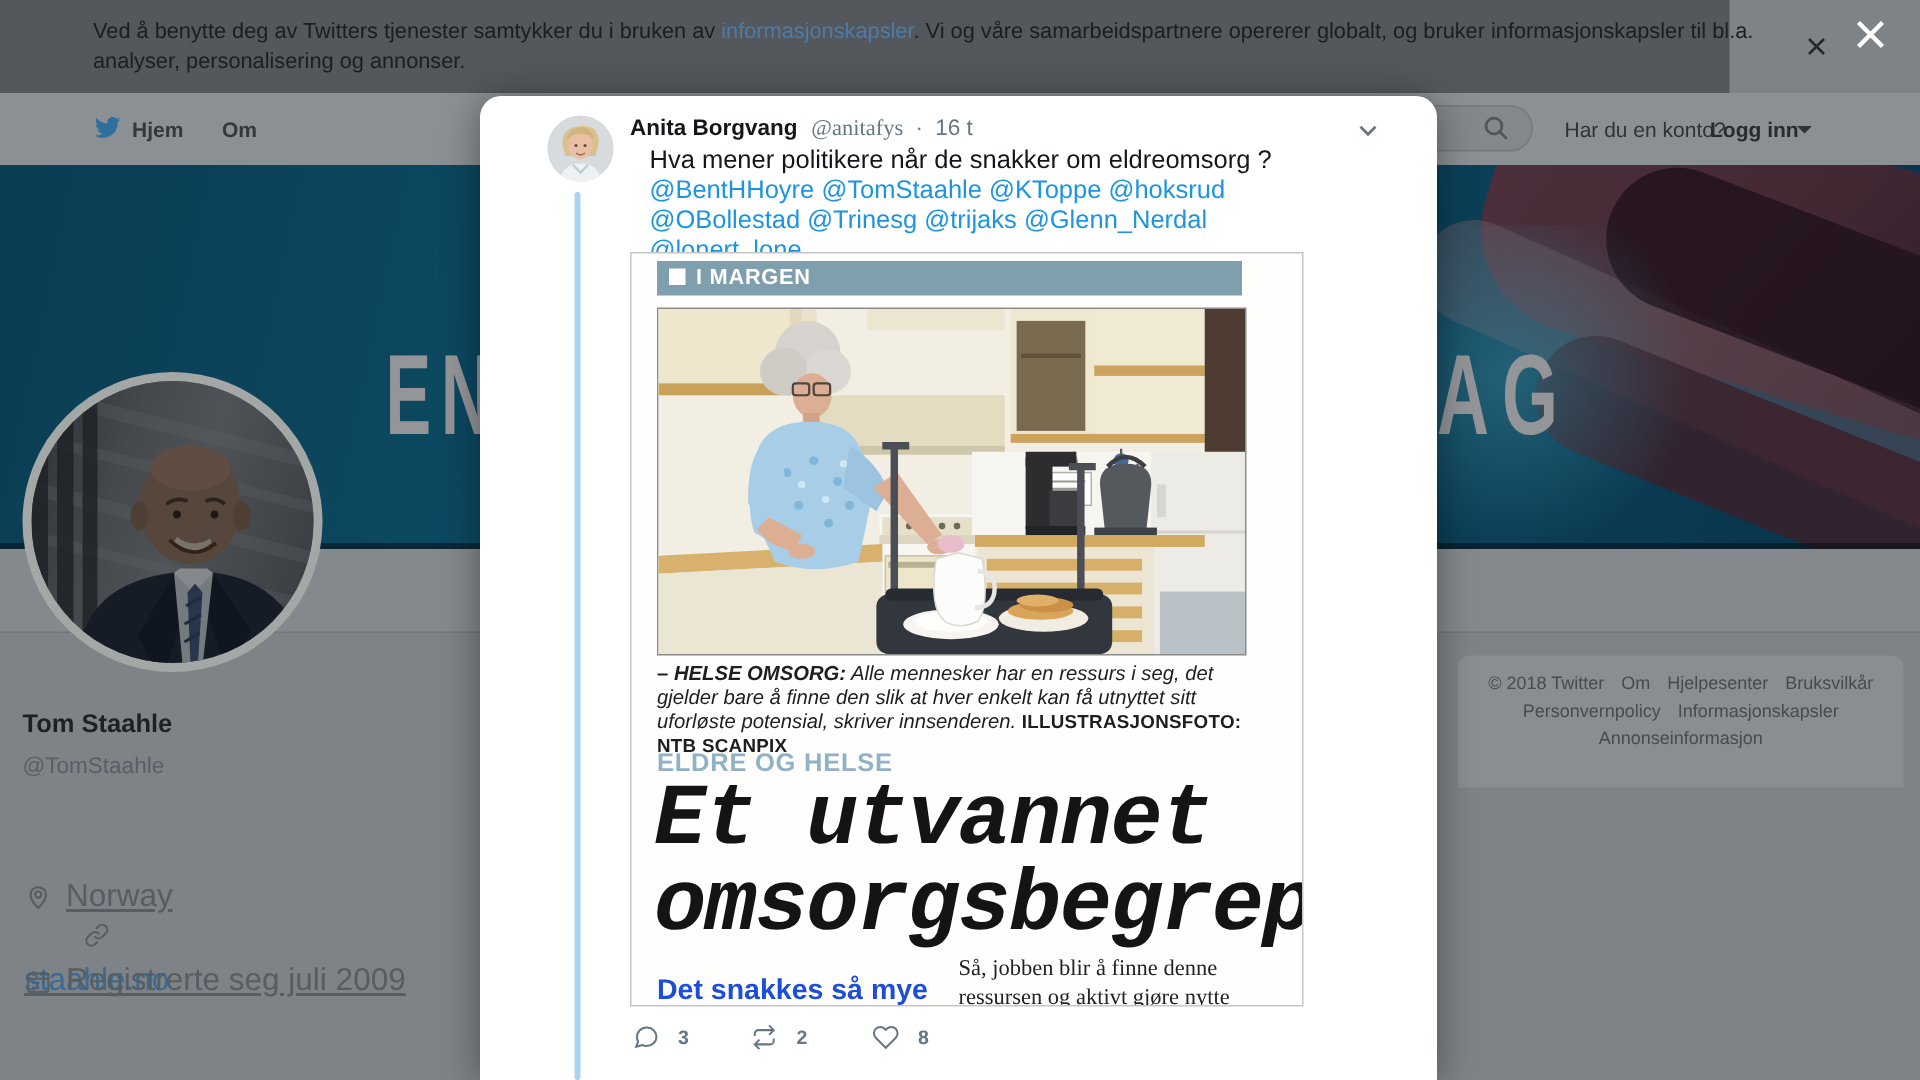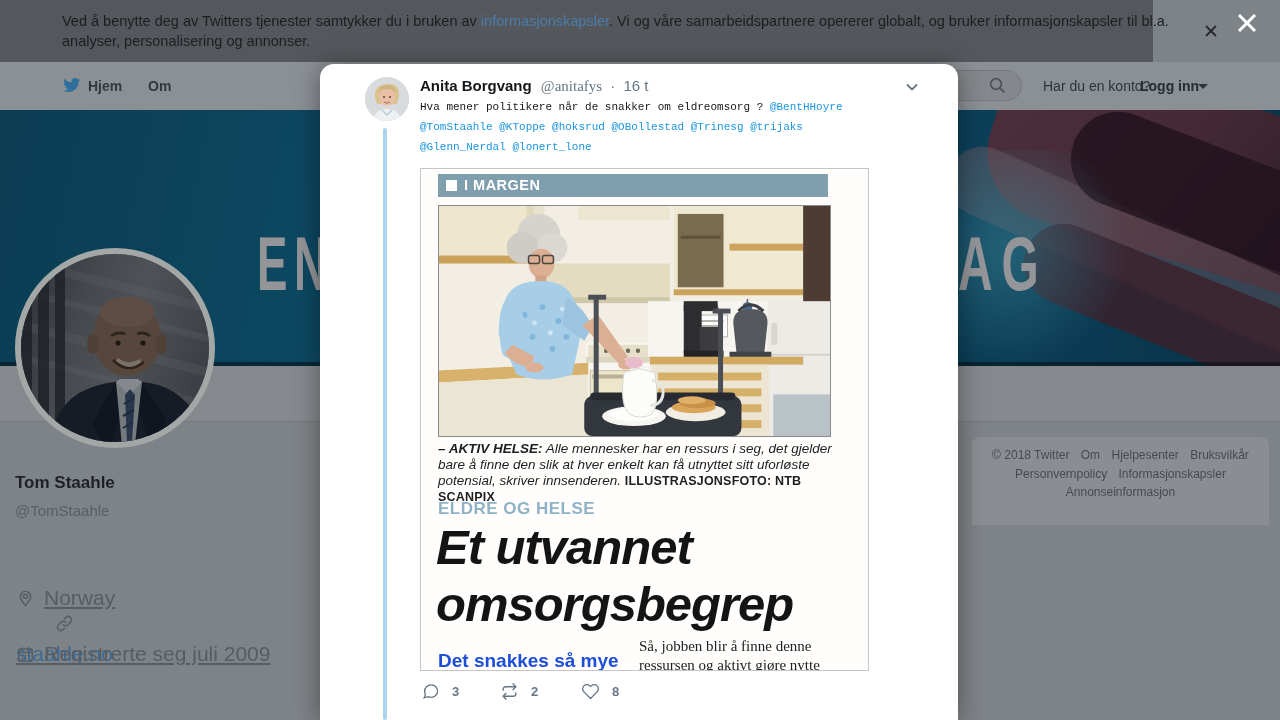--- a/index.html
+++ b/index.html
@@ -53,33 +53,33 @@
 
   
   .modal { position:absolute; left:320px; top:64px; width:638px; height:656px; background:#fff; border-radius:14px 14px 0 0; box-shadow:0 2px 26px rgba(0,0,0,.4); z-index:10; }
   .thread-line { position:absolute; left:63px; top:64px; width:4px; height:592px; background:#aad4f2; border-radius:2px; }
   .modal-caret { position:absolute; left:583px; top:14px; width:18px; height:18px; cursor:pointer; }
   .tweet-avatar { position:absolute; left:45px; top:13px; width:44px; height:44px; border-radius:50%; overflow:hidden; background:#d9dcde; cursor:pointer; }
   .tweet-head { position:absolute; left:100px; top:13px; font-size:15px; white-space:nowrap; }
   .tw-name { font-weight:bold; color:#14171a; cursor:pointer; }
   .tw-handle, .tw-sep, .tw-time { color:#657786; }
   .tw-handle { margin-left:5px;font-family:Liberation Serif, serif; } .tw-sep { margin-left:4px; } .tw-time { margin-left:4px; }
-  .tweet-text { position:absolute; left:100px; top:33px; width:474px; font-size:11px; line-height:20px; color:#14171a;font-family:Liberation Mono, monospace; }
+  .tweet-text { position:absolute; left:113px; top:33px; width:474px; font-size:17px; line-height:20px; color:#14171a; }
   .mention { color:#1b95e0; cursor:pointer; }
 
   .article { position:absolute; left:100px; top:104px; width:449px; height:503px; background:#fffefc; border:1px solid #c6c6c6; overflow:hidden; cursor:pointer; }
   .kicker { position:absolute; left:17px; top:5px; width:390px; height:23px; background:#7f9eae; color:#fff; font-weight:bold; font-size:14.5px; line-height:23px; letter-spacing:.5px; }
   .kicker-square { display:inline-block; width:11px; height:11px; background:#fff; margin:0 7px 0 8px; vertical-align:-1px; }
   .kphoto { position:absolute; left:17px; top:36px; width:393px; height:232px; border:1px solid #8b8b8b; }
   .kphoto svg { display:block; width:100%; height:100%; }
   .caption { position:absolute; left:17px; top:272px; width:402px; font-size:13.5px; line-height:16px; color:#1e1e1e; font-style:italic; }
   .cap-lead { font-weight:bold; }
   .cap-credit { font-style:normal; font-weight:bold; font-size:12.5px; letter-spacing:.2px; }
   .section-label { position:absolute; left:17px; top:330px; font-size:17px; font-weight:bold; color:#8fb2c6; letter-spacing:.5px; }
-  .headline { position:absolute; left:15px; top:350px; width:420px; font-family:Liberation Sans, sans-serif; font-style:italic; font-weight:bold; font-size:49px; line-height:57px; letter-spacing:-1px; color:#141414; }
+  .headline { position:absolute; left:15px; top:350px; width:420px; font-family:Liberation Mono, monospace; font-style:italic; font-weight:bold; font-size:58px; line-height:57px; letter-spacing:-1px; color:#141414; }
   .col-left { position:absolute; left:17px; top:482px; width:188px; font-size:19px; font-weight:bold; line-height:19px; color:#1d4ed8; }
   .col-right { position:absolute; left:218px; top:468px; width:202px; font-family:"Liberation Serif", serif; font-size:15px; line-height:19px; color:#222; }
 
   .actions { position:absolute; left:0; top:618px; width:638px; height:38px; }
   .action-group { position:absolute; top:0; display:flex; align-items:center; gap:12px; cursor:pointer; }
   .ag-reply { left:101px; } .ag-retweet { left:180px; } .ag-like { left:261px; }
   .action-group svg { width:19px; height:19px; }
   .action-count { font-size:13px; font-weight:bold; color:#657786; }
 
   .big-close { position:absolute; left:1233px; top:9px; width:28px; height:28px; z-index:20; cursor:pointer; }
@@ -361,21 +361,21 @@
           <ellipse cx="196" cy="210" rx="24" ry="7" fill="#fdfdfb"></ellipse>
           <path d="M186,168 q-5,34 6,42 q10,6 22,0 q8,-10 3,-42 l-16,-4z" fill="#fcfcfa" stroke="#d8d8d4"></path>
           <path d="M214,176 q13,2 11,15 q-2,10 -13,10" stroke="#e6e6e2" stroke-width="3" fill="none"></path>
           <ellipse cx="258" cy="208" rx="30" ry="9" fill="#f1ede3"></ellipse>
           <ellipse cx="256" cy="203" rx="22" ry="6" fill="#d9a558"></ellipse>
           <ellipse cx="260" cy="199" rx="18" ry="5" fill="#c99148"></ellipse>
           <ellipse cx="254" cy="196" rx="14" ry="4" fill="#e0b068"></ellipse>
         </svg>
       </div>
 
-      <div class="caption"><span class="cap-lead">– AKTIV HELSE:</span><span> Alle mennesker har en ressurs i seg, det gjelder bare å finne den slik at hver enkelt kan få utnyttet sitt uforløste potensial, skriver innsenderen.  </span><span class="cap-credit">ILLUSTRASJONSFOTO: NTB SCANPIX</span></div>
+      <div class="caption"><span class="cap-lead">– HELSE OMSORG:</span><span> Alle mennesker har en ressurs i seg, det gjelder bare å finne den slik at hver enkelt kan få utnyttet sitt uforløste potensial, skriver innsenderen.  </span><span class="cap-credit">ILLUSTRASJONSFOTO: NTB SCANPIX</span></div>
 
       <div class="section-label">ELDRE OG HELSE</div>
       <div class="headline">Et utvannet omsorgsbegrep</div>
       <div class="col-left">Det snakkes så mye om eldreomsorg, men hva</div>
       <div class="col-right">Så, jobben blir å finne denne ressursen og aktivt gjøre nytte</div>
     </div>
 
     <div class="actions">
       <div class="action-group ag-reply">
         <svg viewBox="0 0 24 24">

